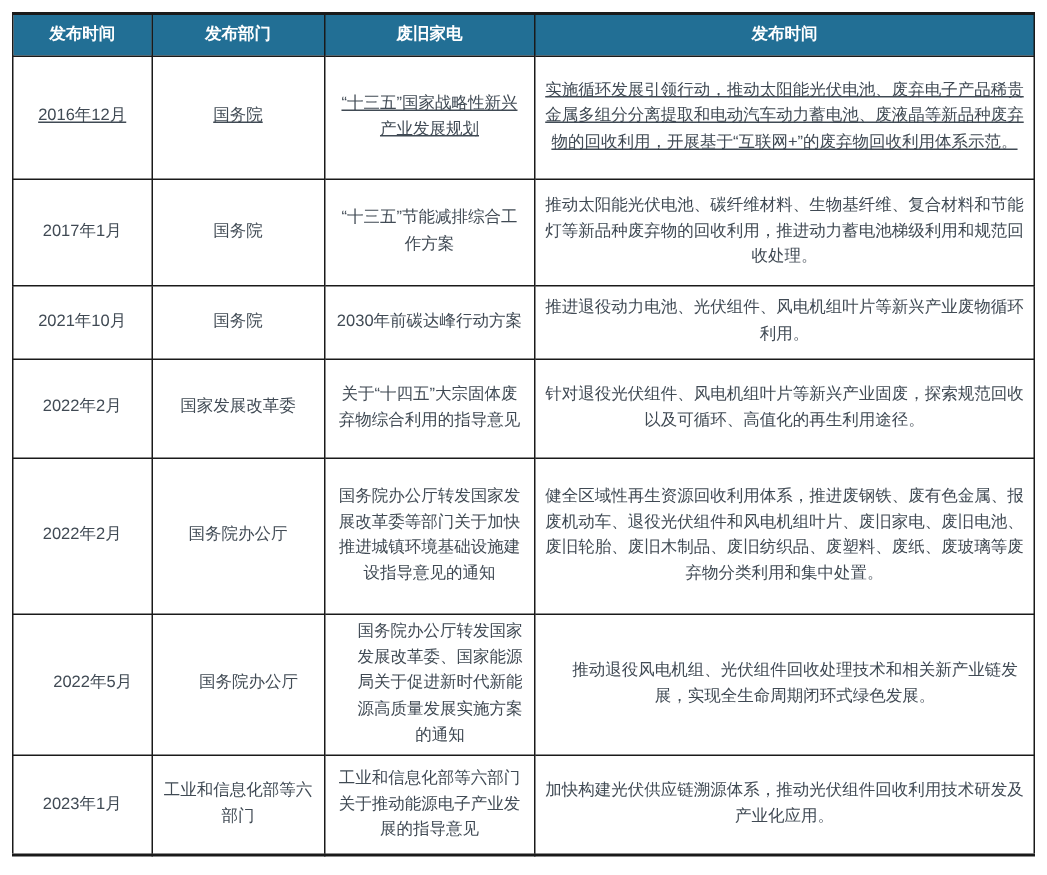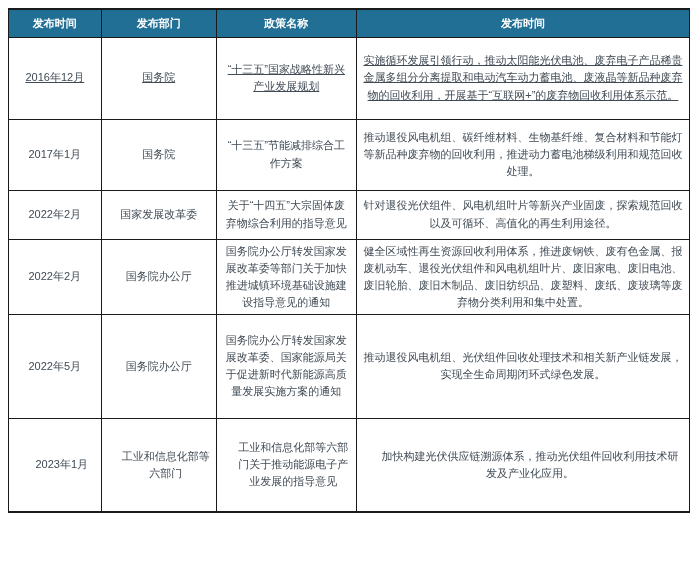--- a/index.html
+++ b/index.html
@@ -61,36 +61,42 @@
     <colgroup>
       <col class="c-date">
         <col class="c-dept">
         <col class="c-policy">
         <col class="c-content">
     </colgroup>
     <thead>
       <tr>
         <th>发布时间</th>
         <th>发布部门</th>
-        <th>政策名称</th>
+        <th>废旧家电</th>
         <th>发布时间</th>
       </tr>
     </thead>
     <tbody>
         <tr>
           <td>2016年12月</td>
           <td>国务院</td>
           <td>“十三五”国家战略性新兴产业发展规划</td>
           <td>实施循环发展引领行动，推动太阳能光伏电池、废弃电子产品稀贵金属多组分分离提取和电动汽车动力蓄电池、废液晶等新品种废弃物的回收利用，开展基于“互联网+”的废弃物回收利用体系示范。</td>
         </tr>
         <tr>
           <td>2017年1月</td>
           <td>国务院</td>
           <td>“十三五”节能减排综合工作方案</td>
-          <td>推动退役风电机组、碳纤维材料、生物基纤维、复合材料和节能灯等新品种废弃物的回收利用，推进动力蓄电池梯级利用和规范回收处理。</td>
+          <td>推动太阳能光伏电池、碳纤维材料、生物基纤维、复合材料和节能灯等新品种废弃物的回收利用，推进动力蓄电池梯级利用和规范回收处理。</td>
+        </tr>
+        <tr>
+          <td>2021年10月</td>
+          <td>国务院</td>
+          <td>2030年前碳达峰行动方案</td>
+          <td>推进退役动力电池、光伏组件、风电机组叶片等新兴产业废物循环利用。</td>
         </tr>
         <tr>
           <td>2022年2月</td>
           <td>国家发展改革委</td>
           <td>关于“十四五”大宗固体废弃物综合利用的指导意见</td>
           <td>针对退役光伏组件、风电机组叶片等新兴产业固废，探索规范回收以及可循环、高值化的再生利用途径。</td>
         </tr>
         <tr>
           <td>2022年2月</td>
           <td>国务院办公厅</td>

